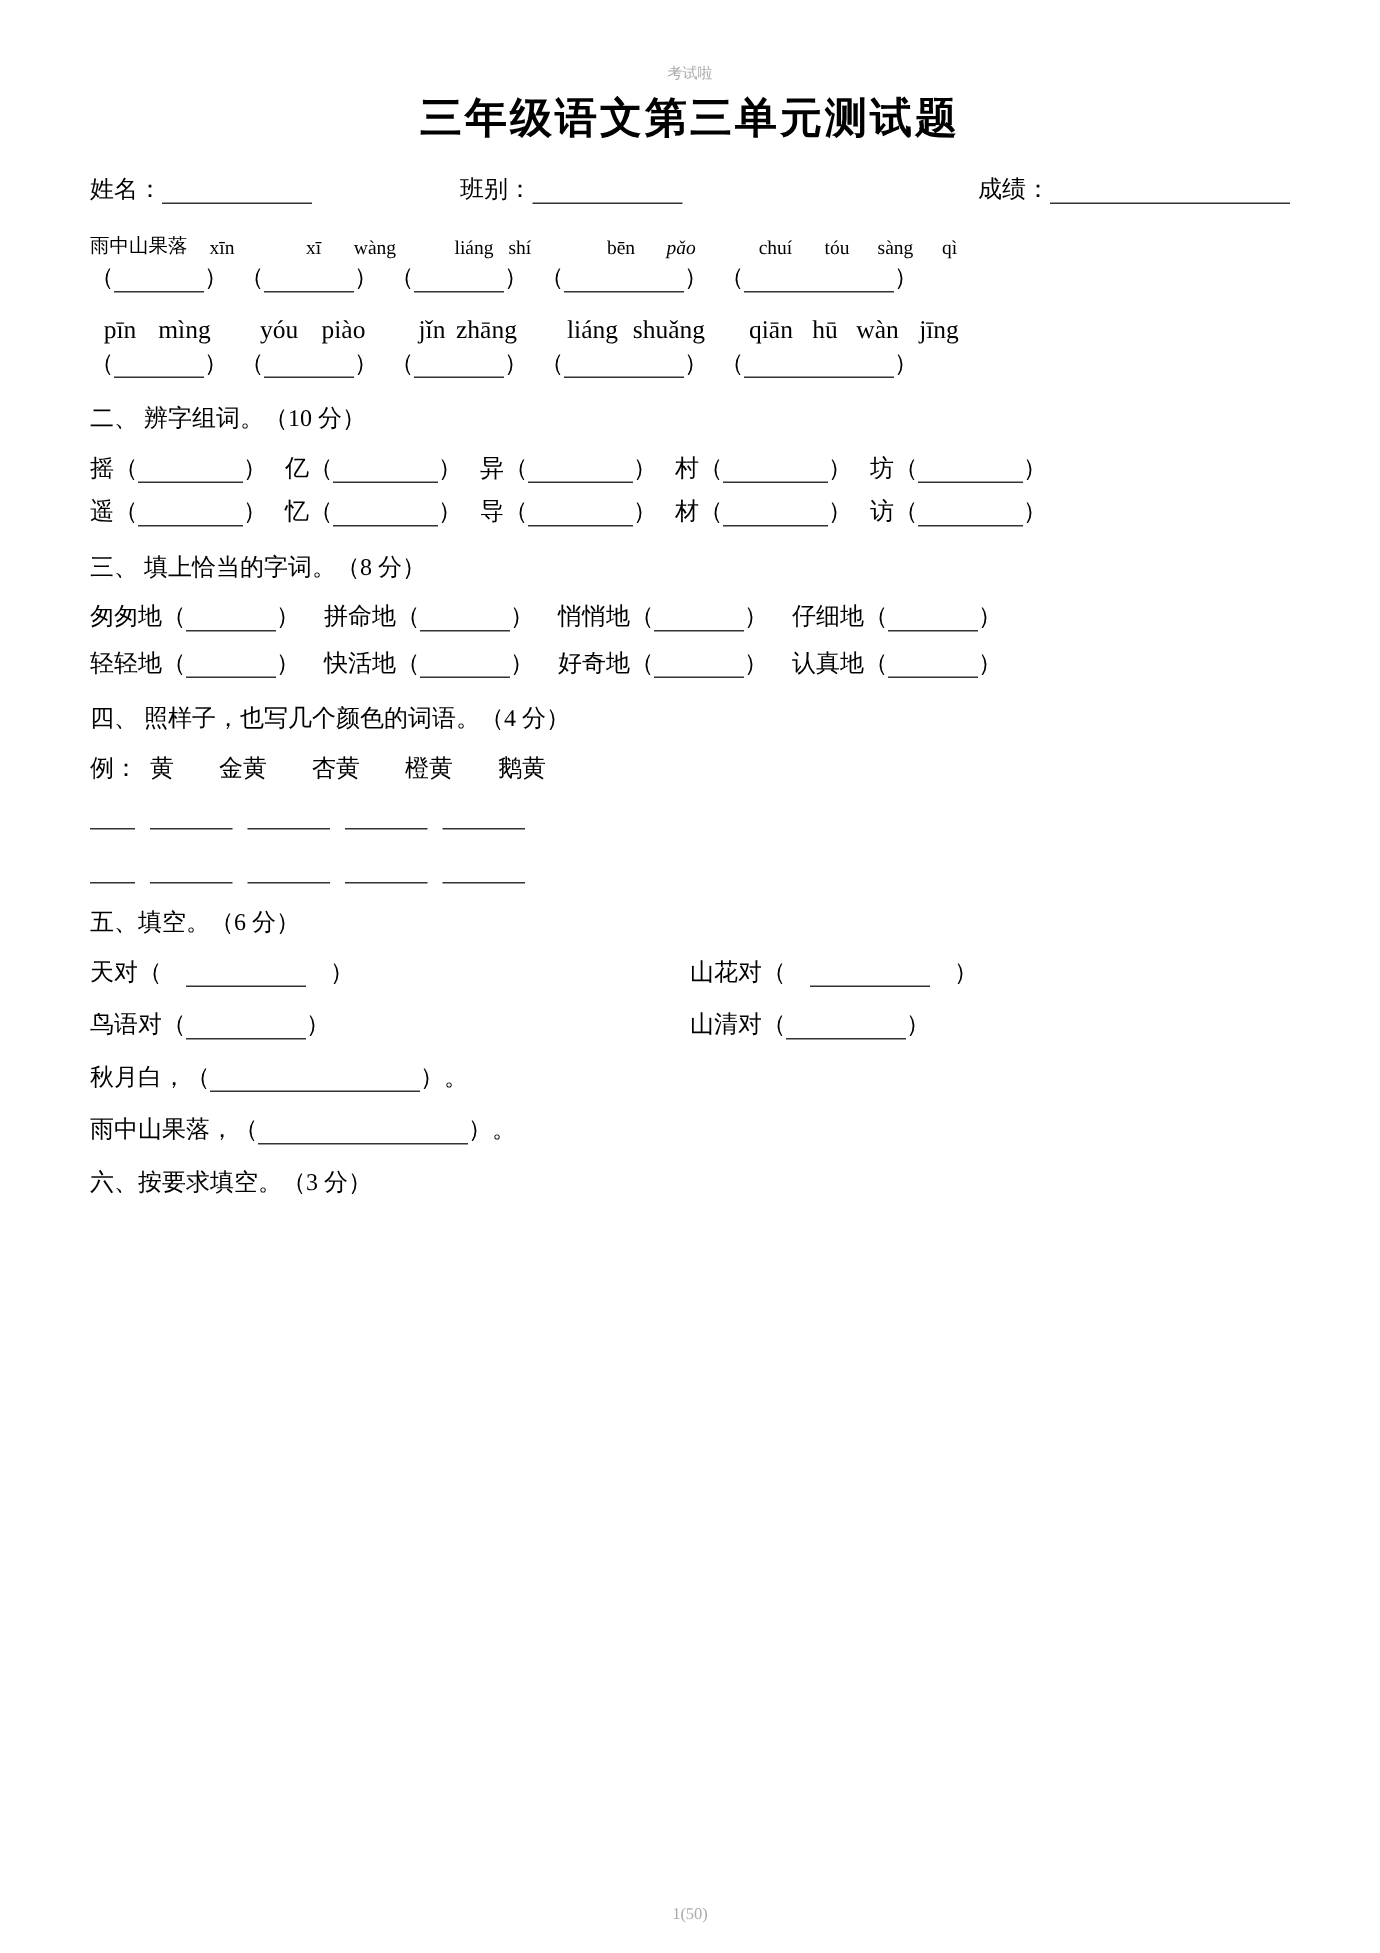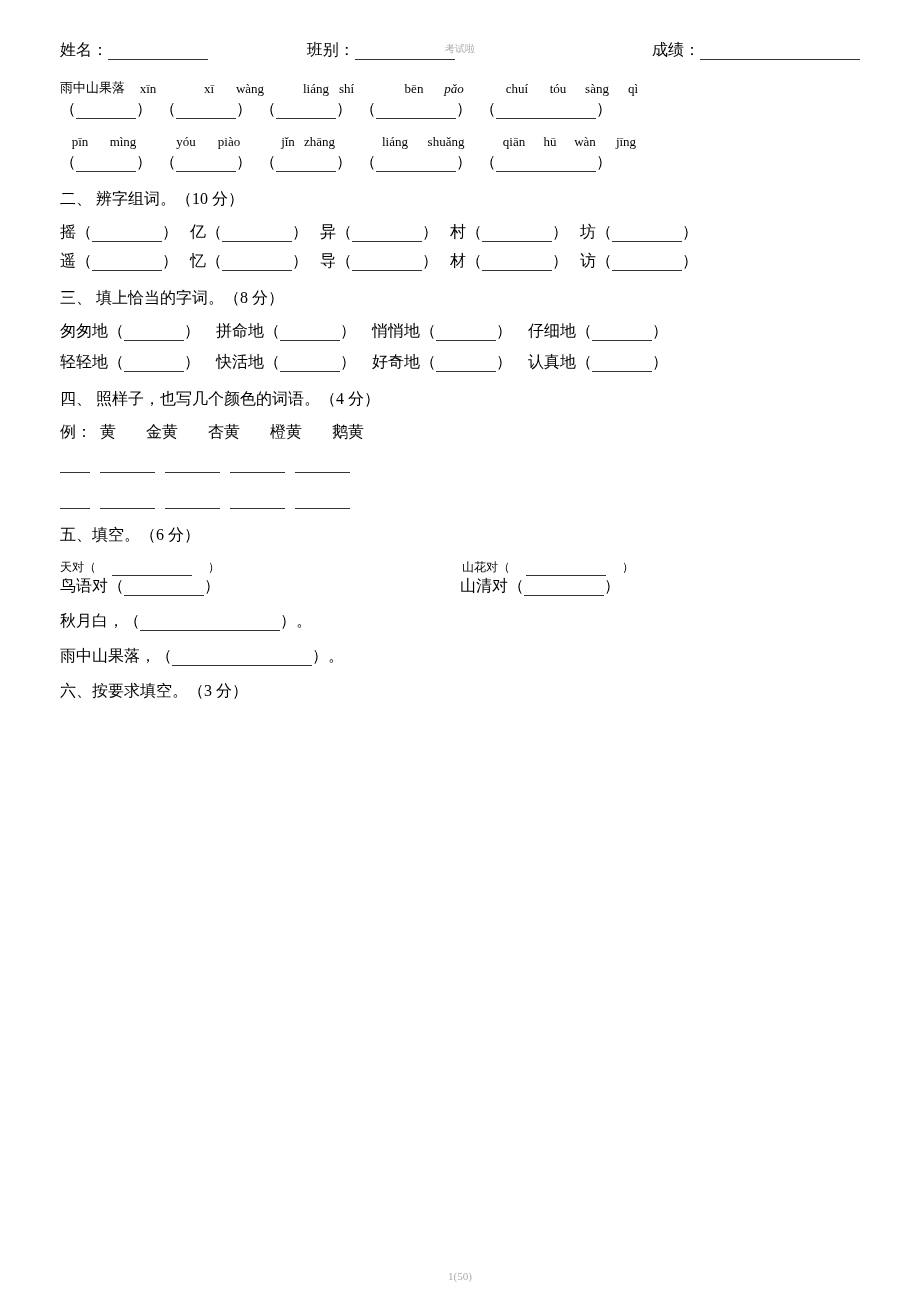--- a/index.html
+++ b/index.html
@@ -70,20 +70,21 @@
       margin-top: 6px;
     }
   </style>
 </head>
 <body>
 
 <div class="page">
 
   <div class="watermark">考试啦</div>
 
+  <div class="title">三年级语文第三单元测试题</div>
 
   <div class="header-row">
     <span class="field-label">姓名：</span>
     <span class="underline underline-medium">&nbsp;&nbsp;&nbsp;&nbsp;&nbsp;&nbsp;&nbsp;&nbsp;&nbsp;&nbsp;</span>
     <span style="flex:1"></span>
     <span class="field-label">班别：</span>
     <span class="underline underline-medium">&nbsp;&nbsp;&nbsp;&nbsp;&nbsp;&nbsp;&nbsp;&nbsp;&nbsp;&nbsp;&nbsp;</span>
     <span style="flex:2"></span>
     <span class="field-label">成绩：</span>
     <span class="underline underline-long" style="min-width:160px">&nbsp;&nbsp;&nbsp;&nbsp;&nbsp;&nbsp;&nbsp;&nbsp;&nbsp;&nbsp;&nbsp;&nbsp;&nbsp;&nbsp;&nbsp;&nbsp;</span>
@@ -124,21 +125,21 @@
     <span style="width:8px;"></span>
     <span>（</span>
       <span style="display:inline-block;width:80px;border-bottom:1px solid #333;height:18px;"></span>
       <span>）</span>
     <span style="width:8px;"></span>
     <span>（</span>
       <span style="display:inline-block;width:100px;border-bottom:1px solid #333;height:18px;"></span>
       <span>）</span>
   </div>
 
-  <div style="display:flex; align-items:flex-end; font-size:13px; margin-bottom:2px; flex-wrap:nowrap; gap:0;">
+  <div style="display:flex; align-items:flex-end; font-size:17px; margin-bottom:2px; flex-wrap:nowrap; gap:0;">
     <span style="min-width:40px; text-align:center;">pīn</span>
     <span style="min-width:46px; text-align:center;">mìng</span>
     <span style="width:20px;"></span>
     <span style="min-width:40px; text-align:center;">yóu</span>
     <span style="min-width:46px; text-align:center;">piào</span>
     <span style="width:20px;"></span>
     <span style="min-width:32px; text-align:center;">jǐn</span>
     <span style="min-width:48px; ">zhāng</span>
     <span style="width:20px;"></span>
     <span style="min-width:46px; text-align:center;">liáng</span>
@@ -290,21 +291,21 @@
     <span style="width:10px;"></span>
     <span style="display:inline-block;width:55px;border-bottom:1.5px solid #333;height:20px;"></span>
     <span style="width:10px;"></span>
     <span style="display:inline-block;width:55px;border-bottom:1.5px solid #333;height:20px;"></span>
     <span style="width:10px;"></span>
     <span style="display:inline-block;width:55px;border-bottom:1.5px solid #333;height:20px;"></span>
   </div>
 
   <div class="section-title">五、填空。（6 分）</div>
 
-  <div style="display:flex; align-items:center; font-size:12px; gap:16px;">
+  <div style="display:flex; align-items:center; font-size:16px; margin-bottom:14px; gap:16px;">
     <span>天对（</span>
       <span style="display:inline-block;width:80px;border-bottom:1px solid #333;height:18px;"></span>
       <span>）</span>
     <span style="flex:1;"></span>
     <span>山花对（</span>
       <span style="display:inline-block;width:80px;border-bottom:1px solid #333;height:18px;"></span>
       <span>）</span>
     <span style="flex:1;"></span>
   </div>
 

